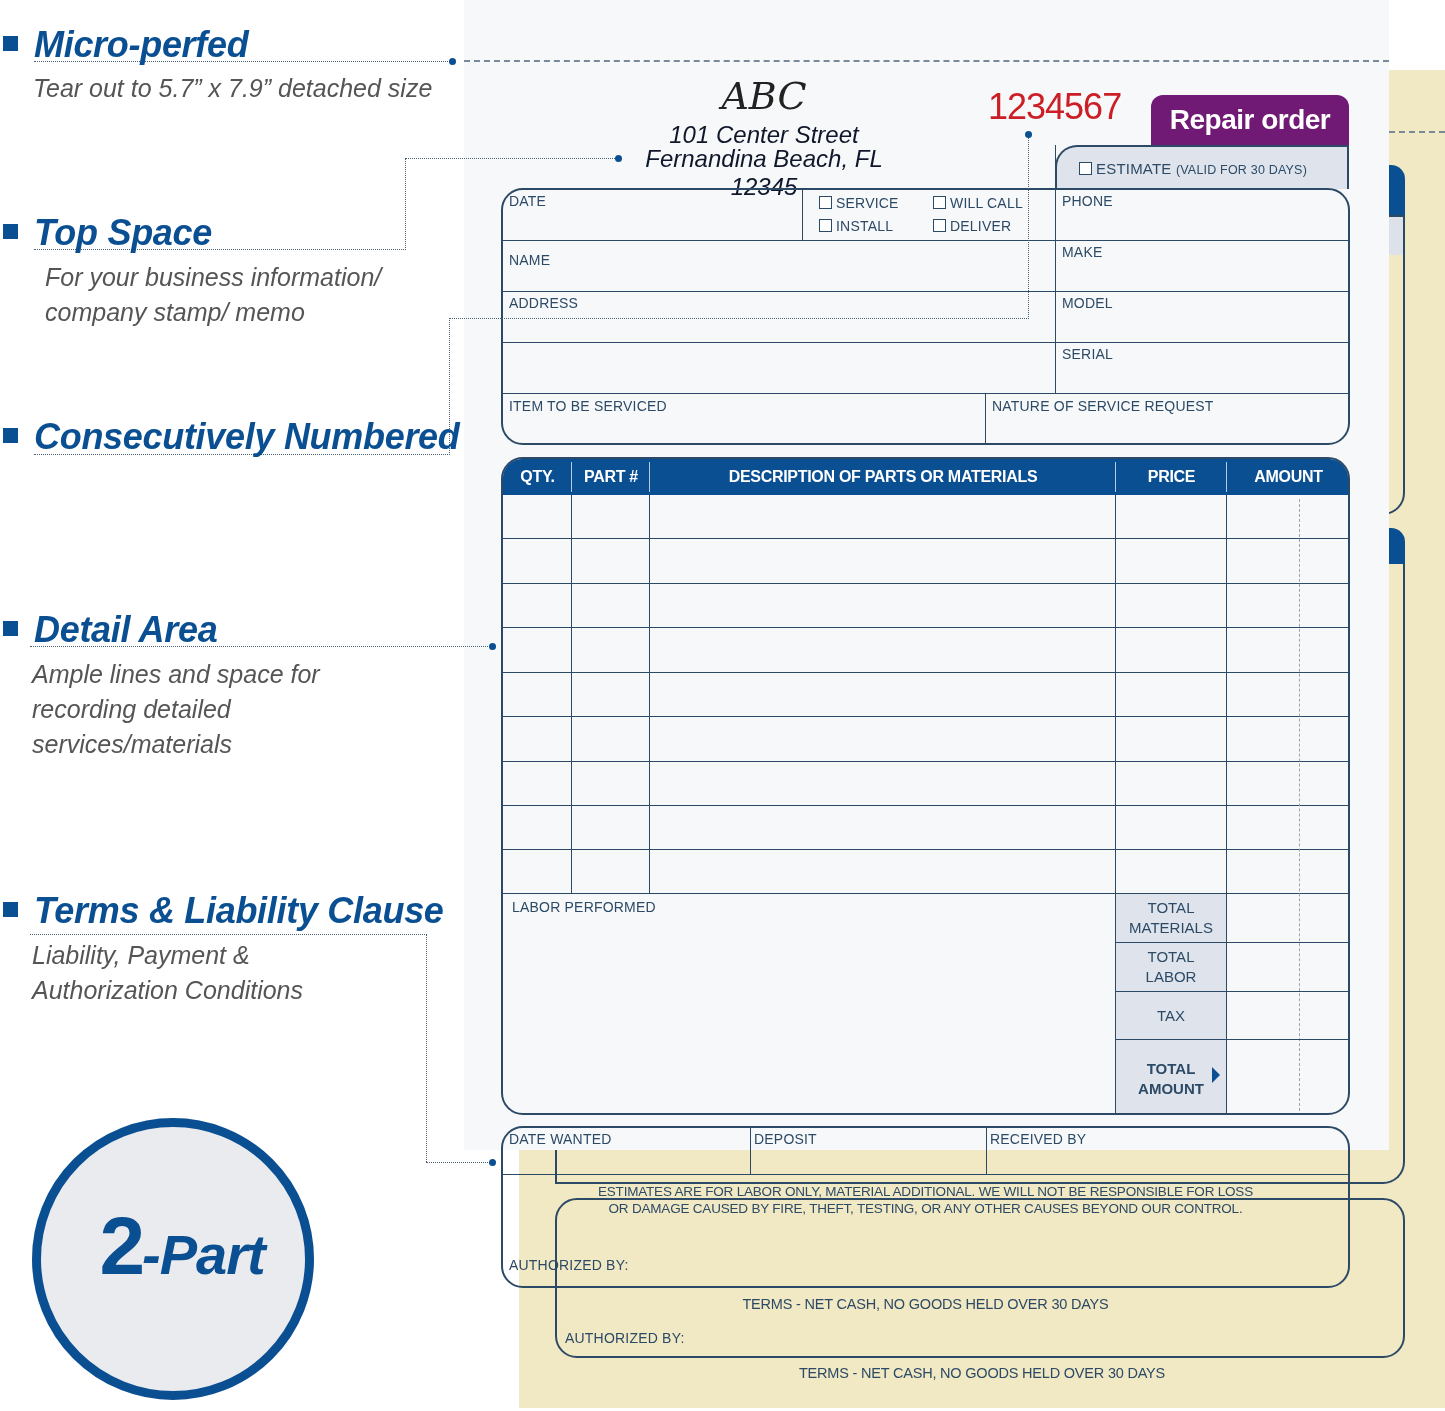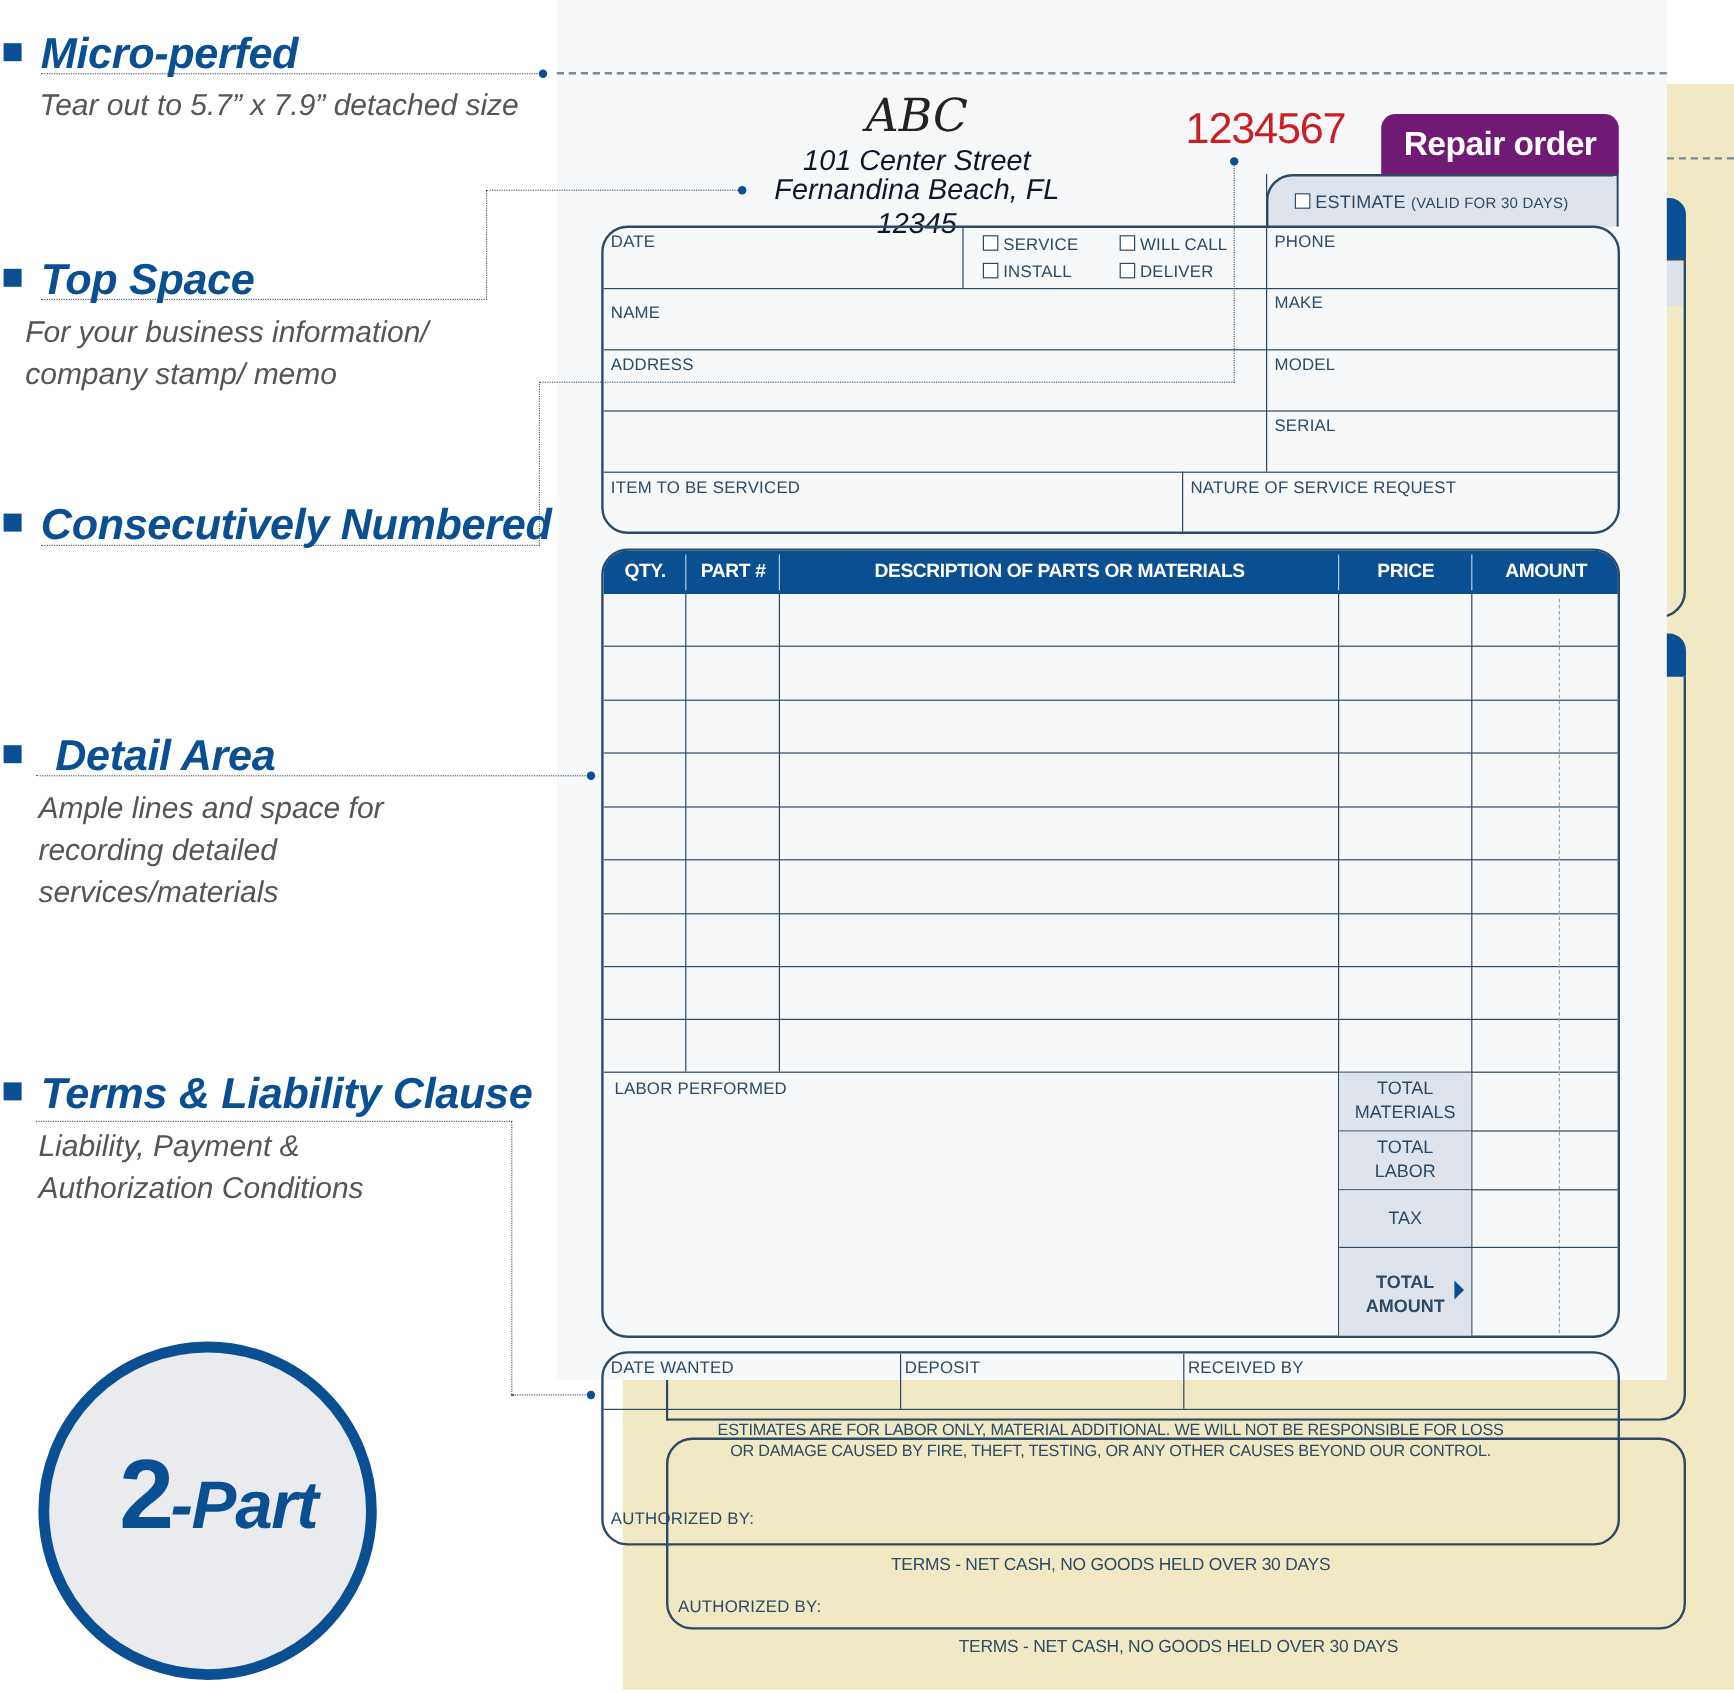--- a/index.html
+++ b/index.html
@@ -185,27 +185,27 @@
 <div class="abs dotted-v" style="left:426px; top:934px; height:228px;"></div>
 <div class="abs dotted-h" style="left:426px; top:1162px; width:66px;"></div>
 <div class="abs dot" style="left:489px; top:1159px;"></div>
 
 <div class="abs bullet" style="left:3px; top:36px;"></div>
 <div class="abs ann-title" style="left:34px; top:24px;">Micro-perfed</div>
 <div class="abs ann-desc" style="left:33px; top:71px; width:420px;">Tear out to 5.7” x 7.9” detached size</div>
 
 <div class="abs bullet" style="left:3px; top:224px;"></div>
 <div class="abs ann-title" style="left:34px; top:212px;">Top Space</div>
-<div class="abs ann-desc" style="left:21px; top:260px; width:390px;">For your business information/ company stamp/ memo</div>
+<div class="abs ann-desc" style="left:45px; top:260px; width:390px;">For your business information/ company stamp/ memo</div>
 
 <div class="abs bullet" style="left:3px; top:428px;"></div>
 <div class="abs ann-title" style="left:34px; top:416px;">Consecutively Numbered</div>
 
 <div class="abs bullet" style="left:3px; top:621px;"></div>
-<div class="abs ann-title" style="left:34px; top:609px;margin-left:12px;">Detail Area</div>
+<div class="abs ann-title" style="left:34px; top:609px;">Detail Area</div>
 <div class="abs ann-desc" style="left:32px; top:657px; width:330px;">Ample lines and space for recording detailed services/materials</div>
 
 <div class="abs bullet" style="left:3px; top:902px;"></div>
 <div class="abs ann-title" style="left:34px; top:890px;">Terms &amp; Liability Clause</div>
 <div class="abs ann-desc" style="left:32px; top:938px; width:330px;">Liability, Payment &amp; Authorization Conditions</div>
 
 <div class="abs badge">
   <div class="abs" style="left:38px; top:72px; width:206px; text-align:center; color:#0b4f93; white-space:nowrap;">
     <span style="font-weight:bold; font-size:82px; letter-spacing:-3px;">2</span><span style="font-weight:bold; font-style:italic; font-size:56px; letter-spacing:-1px;">-Part</span>
   </div>

